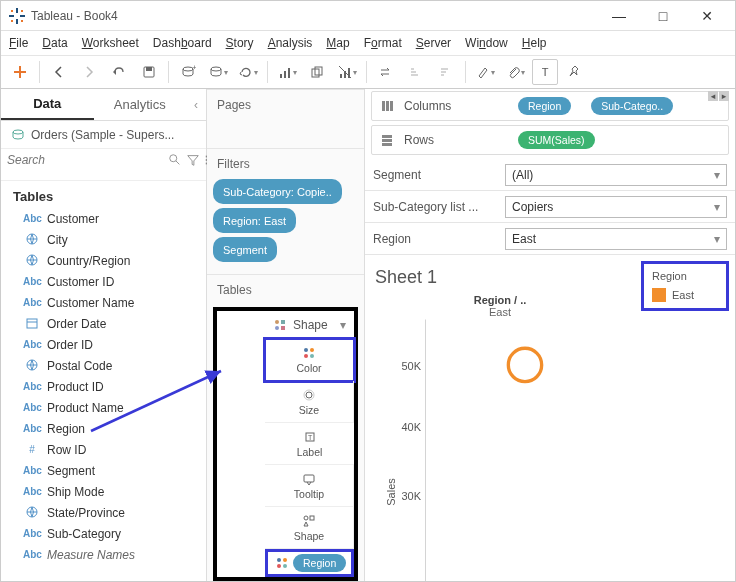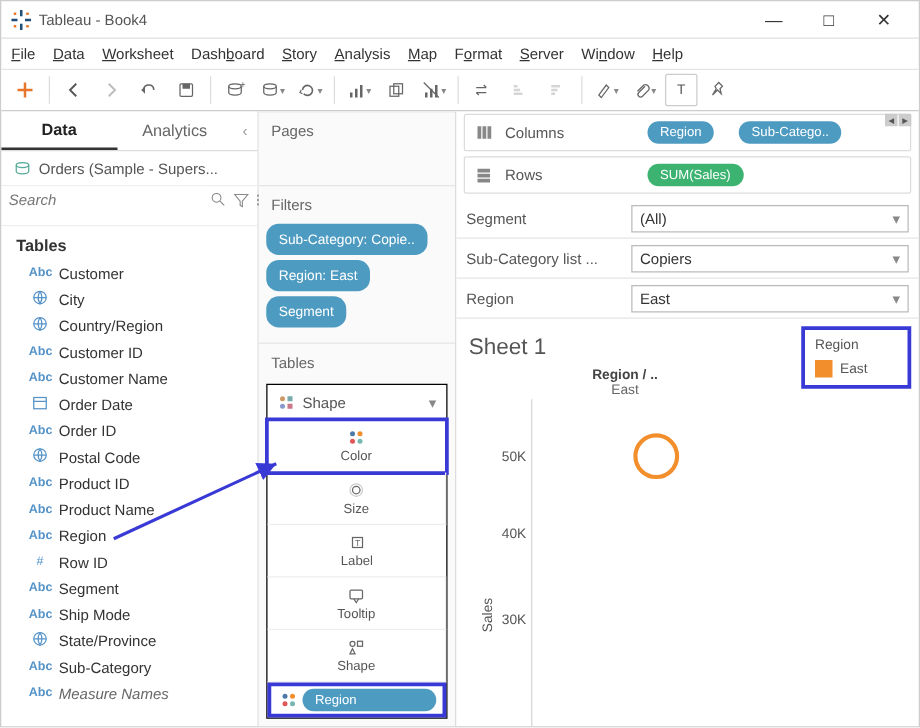--- a/index.html
+++ b/index.html
@@ -34,21 +34,21 @@
 .ticon.geo{ color:#5593c8;}
 .ticon.date{ color:#5593c8;}
 .ticon.hash{ color:#5593c8;}
 .mid { width: 158px; display:flex; flex-direction:column; border-right:1px solid #ddd; background:#fafafa;}
 .shelf { border-top:1px solid #e5e5e5; padding:0 0 10px 0;}
 .shelf-t { padding:8px 10px 6px; font-size:12px; color:#666;}
 .pill { display:inline-flex; align-items:center; height:25px; padding:0 10px; border-radius:10px; font-size:11px; color:#fff; margin:2px 6px; max-width:140px; overflow:hidden; white-space:nowrap; text-overflow:ellipsis; cursor:pointer;}
 .pill.blue { background:#4d9bc1; }
 .pill.green { background:#3cb371;}
 .pill.small { height:18px; font-size:10.5px; }
-.marks-box { border:1px solid #000000; margin:4px 6px; background:#fff;}
+.marks-box { border:4px solid #000000; margin:4px 6px; background:#fff;padding-left:48px;}
 .marks-sel { height:28px; display:flex; align-items:center; padding:0 8px; gap:6px; border-bottom:1px solid #eee; font-size:12px; color:#555;}
 .marks-sel .dd { margin-left:auto; color:#888;}
 .marks-grid { display:grid; grid-template-columns:repeat(1,1fr); }
 .mcell { height:42px; display:flex; flex-direction:column; align-items:center; justify-content:center; gap:2px; font-size:10.5px; color:#555; border-right:1px solid #eee; border-bottom:1px solid #eee; cursor:pointer;}
 .mcell:nth-child(3n){border-right:none;}
 .mcell svg{width:14px;height:14px;}
 .highlight-box { outline:3px solid #3939d6; outline-offset:-1px;}
 .right { flex:1; display:flex; flex-direction:column; overflow:hidden;}
 .shelf-row { height:30px; display:flex; align-items:center; border-bottom:1px solid #e5e5e5; padding:0 6px; gap:8px;}
 .shelf-row.bor { border:1px solid #dcdcdc; margin:4px 6px; border-radius:2px;}

